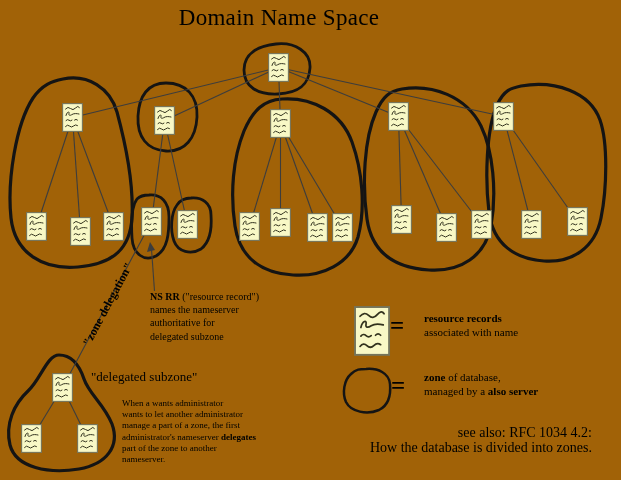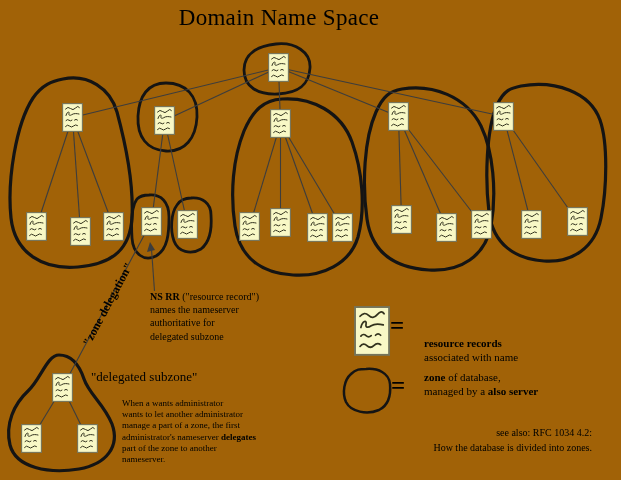--- a/index.html
+++ b/index.html
@@ -18,25 +18,25 @@
     font-size:12px;font-weight:bold;white-space:nowrap;
     transform:rotate(-62deg);
   }
   .nsrr{left:150px;top:290px;width:140px;font-size:10px;line-height:13.2px;}
   .nsrr .b{font-weight:bold;}
   .dzlabel{left:91px;top:369px;font-size:13px;white-space:nowrap;}
   .para{left:122px;top:398px;width:175px;font-size:9px;line-height:11.2px;}
   .legtext{font-size:11px;line-height:13.5px;white-space:nowrap;}
   .leg1{left:424px;top:312px;}
   .leg2{left:424px;top:371px;}
-  .legtext .b{font-weight:bold;margin-top:25px;}
+  .legtext .b{font-weight:bold;}
   .eq{font-size:25px;font-weight:bold;line-height:20px;}
   .eq1{left:390px;top:316px;}
   .eq2{left:391px;top:376px;}
-  .seealso{left:320px;top:426px;width:272px;text-align:right;font-size:10px;line-height:14.5px;}
+  .seealso{left:320px;top:426px;width:272px;text-align:right;font-size:14px;line-height:14.5px;}
 </style>
 </head>
 <body>
 
 <div class="canvas">
 
   <svg class="diagram abs" width="621" height="480" viewBox="0 0 621 480">
       <path d="M276,44 C295,42 311,52 310,68 C309,84 300,93 278,94 C258,95 244,87 244,70 C244,54 257,46 276,44 Z" fill="none" stroke="#141414" stroke-width="2.8" stroke-linejoin="round"></path>
       <path d="M63,79 C88,74 110,88 117,112 C124,138 134,180 132,218 C130,248 114,264 78,267 C44,270 15,254 11,218 C7,180 16,124 33,98 C42,85 52,81 63,79 Z" fill="none" stroke="#141414" stroke-width="3.2" stroke-linejoin="round"></path>
       <path d="M166,83 C186,83 198,96 197,117 C196,138 185,152 166,151 C147,150 137,137 138,116 C139,96 148,83 166,83 Z" fill="none" stroke="#141414" stroke-width="2.8" stroke-linejoin="round"></path>

